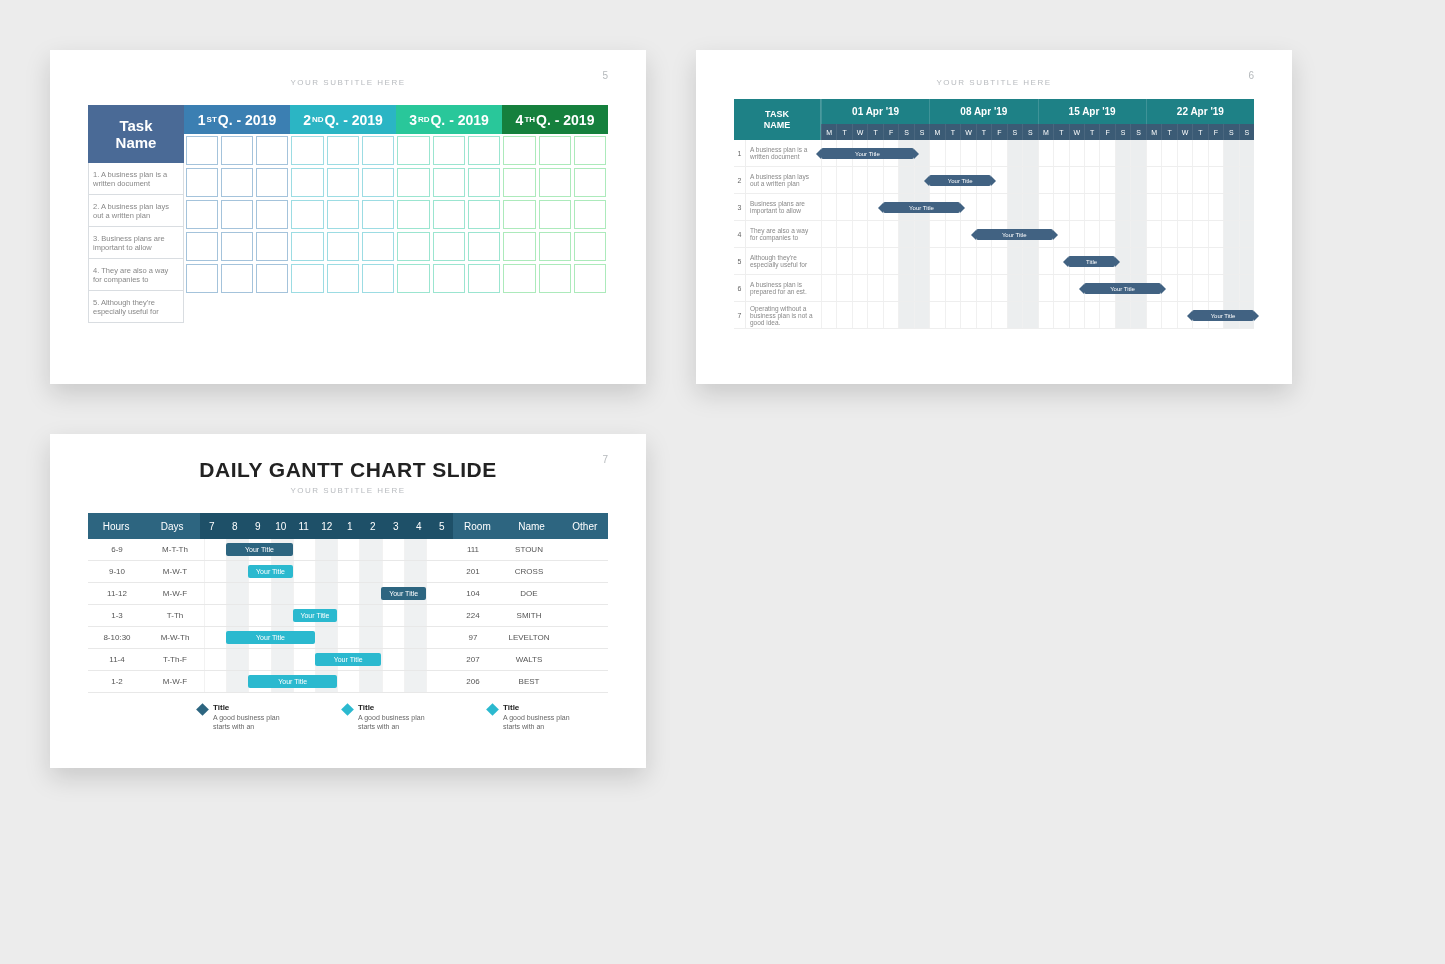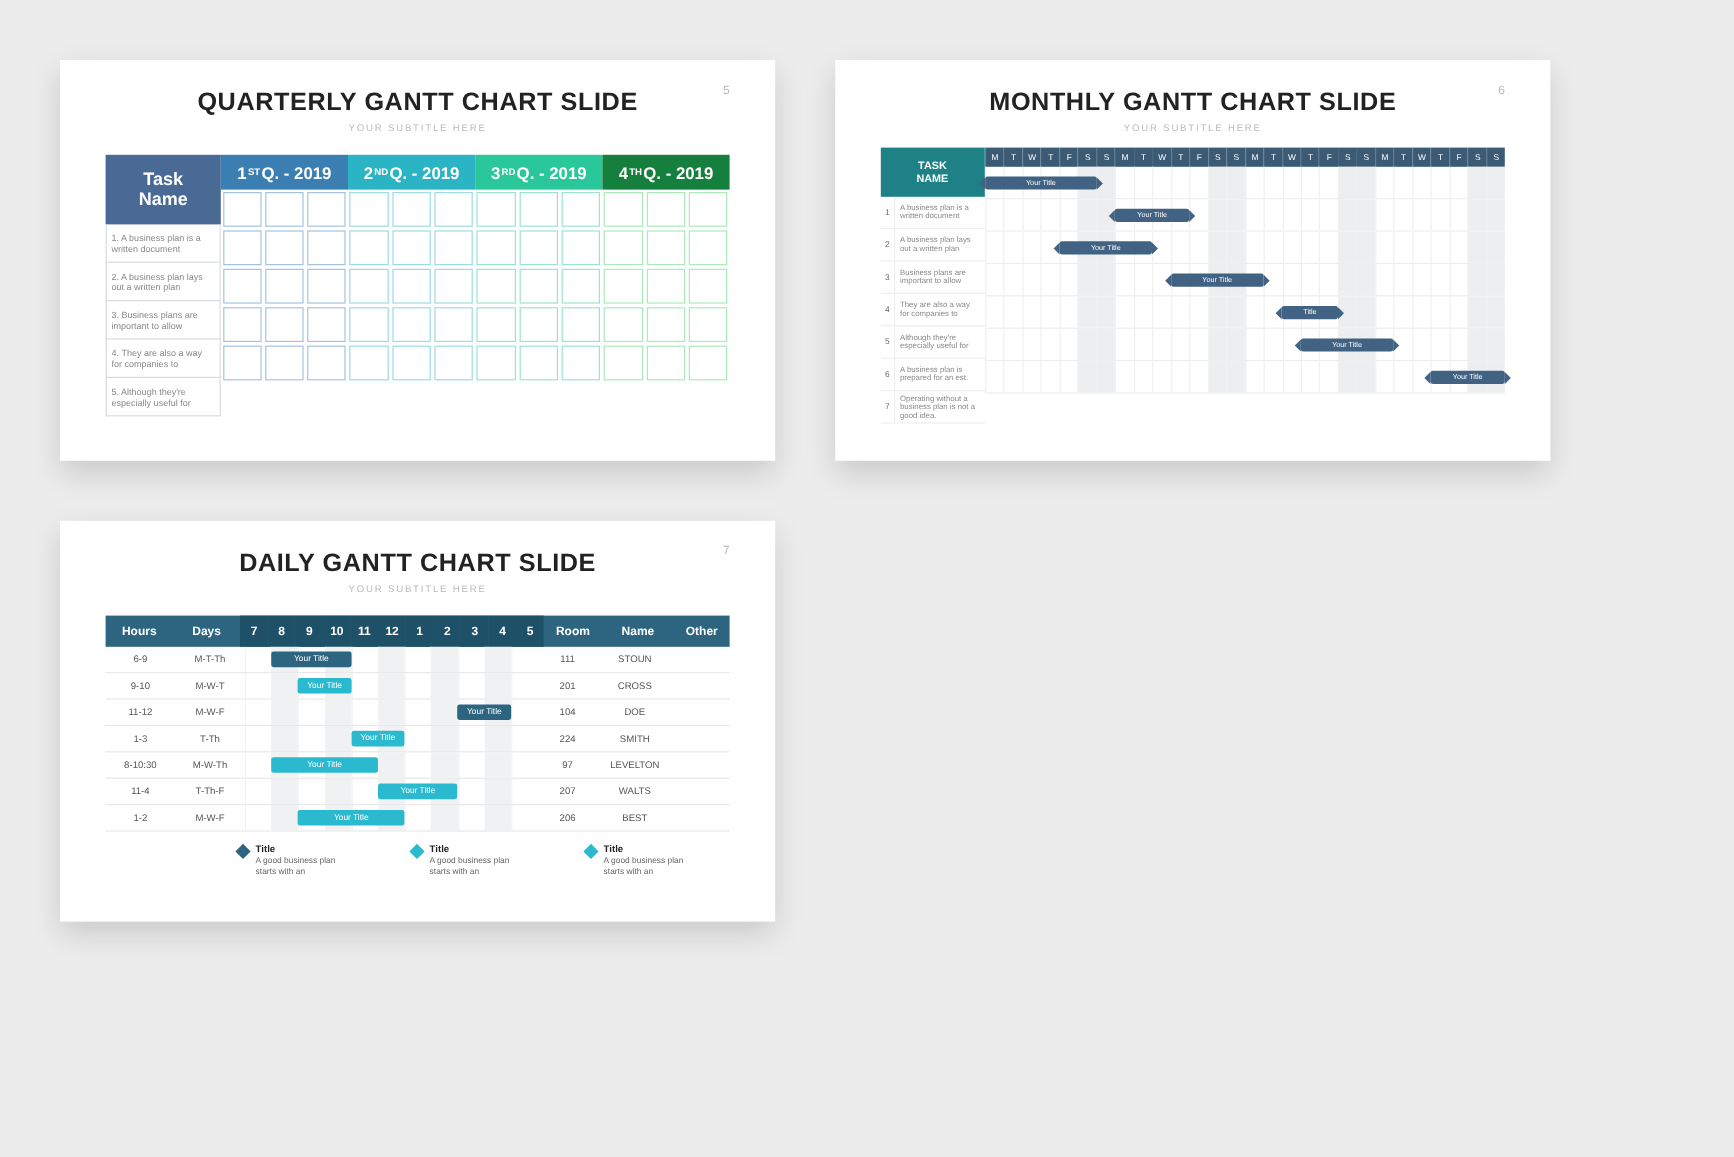--- a/index.html
+++ b/index.html
@@ -41,21 +41,21 @@
 .m-gc.wknd{background:#eceeef}
 .m-bar{position:absolute;height:11px;background:#416282;border-radius:2px;top:8px;color:#fff;font-size:6px;display:flex;align-items:center;justify-content:center}
 .m-bar::before,.m-bar::after{content:"";position:absolute;width:0;height:0;border-top:5.5px solid transparent;border-bottom:5.5px solid transparent}
 .m-bar::before{left:-5px;border-right:5px solid #416282}
 .m-bar::after{right:-5px;border-left:5px solid #416282}
 
 
 .slide-3{width:596px;height:334px}
 .d-wrap{margin-top:18px}
 .d-head{display:flex;height:26px;background:#2d6580}
-.d-h{color:#fff;font-weight:700;font-size:10px;display:flex;align-items:center;justify-content:center}
+.d-h{color:#fff;font-weight:400;font-size:10px;display:flex;align-items:center;justify-content:center}
 .d-hours{width:58px}.d-days{width:58px}.d-hnum{width:23px;background:#1e5068}.d-room{width:50px}.d-name{width:62px}.d-other{width:48px}
 .d-row{display:flex;height:22px;border-bottom:1px solid #e8e8e8}
 .d-c{display:flex;align-items:center;justify-content:center;font-size:8px;color:#555}
 .d-c.hours{width:58px}.d-c.days{width:58px}.d-c.room{width:50px}.d-c.name{width:62px}.d-c.other{width:48px}
 .d-bars{flex:1;display:flex;position:relative}
 .d-bc{flex:1;border-left:1px solid #f2f2f2}
 .d-bc.alt{background:#eff1f2}
 .d-bar{position:absolute;height:13px;top:4px;border-radius:2px;color:#fff;font-size:7px;display:flex;align-items:center;justify-content:center}
 .d-bar::before,.d-bar::after{content:"";position:absolute;width:0;height:0;border-top:6.5px solid transparent;border-bottom:6.5px solid transparent}
 .d-legend{display:flex;gap:50px;margin-top:10px;padding-left:110px}
@@ -64,21 +64,20 @@
 .d-leg-txt{font-size:7px;color:#666;line-height:1.3;width:80px}
 .d-leg-txt b{color:#222;font-size:8px;display:block}
 </style>
 </head>
 <body>
 
 <div class="slides">
 
 <div class="slide">
   <div class="num">5</div>
-  <div class="title">QUARTERLY GANTT CHART SLIDE</div>
   <div class="subtitle">YOUR SUBTITLE HERE</div>
   <div class="q-wrap">
     <div>
       <div class="q-task-head">
         <span>Task</span>
         <span>Name</span>
       </div>
       <div id="q-tasks">
             <div class="q-task">1. A business plan is a written document</div>
             <div class="q-task">2. A business plan lays out a written plan</div>
@@ -165,21 +164,20 @@
               <div class="q-cell" style="border-color:#4dd36d77"></div>
               <div class="q-cell" style="border-color:#4dd36d77"></div>
             </div>
           </div>
     </div>
   </div>
 </div>
 
 <div class="slide slide-2">
   <div class="num">6</div>
-  <div class="title">MONTHLY GANTT CHART SLIDE</div>
   <div class="subtitle">YOUR SUBTITLE HERE</div>
   <div class="m-wrap">
     <div class="m-left">
       <div class="m-taskhead">
         <span>TASK</span>
         <span>NAME</span>
       </div>
       <div id="m-tasks">
             <div class="m-row">
               <div class="m-num">1</div>
@@ -205,20 +203,26 @@
               <div class="m-num">6</div>
               <div class="m-task">A business plan is prepared for an est.</div>
             </div>
             <div class="m-row">
               <div class="m-num">7</div>
               <div class="m-task">Operating without a business plan is not a good idea.</div>
             </div>
           </div>
     </div>
     <div class="m-right">
+      <div class="m-weeks" id="m-weeks">
+            <div class="m-week">01 Apr '19</div>
+            <div class="m-week">08 Apr '19</div>
+            <div class="m-week">15 Apr '19</div>
+            <div class="m-week">22 Apr '19</div>
+          </div>
       <div class="m-days" id="m-days">
             <div class="m-day">M</div>
             <div class="m-day">T</div>
             <div class="m-day">W</div>
             <div class="m-day">T</div>
             <div class="m-day">F</div>
             <div class="m-day">S</div>
             <div class="m-day">S</div>
             <div class="m-day">M</div>
             <div class="m-day">T</div>

